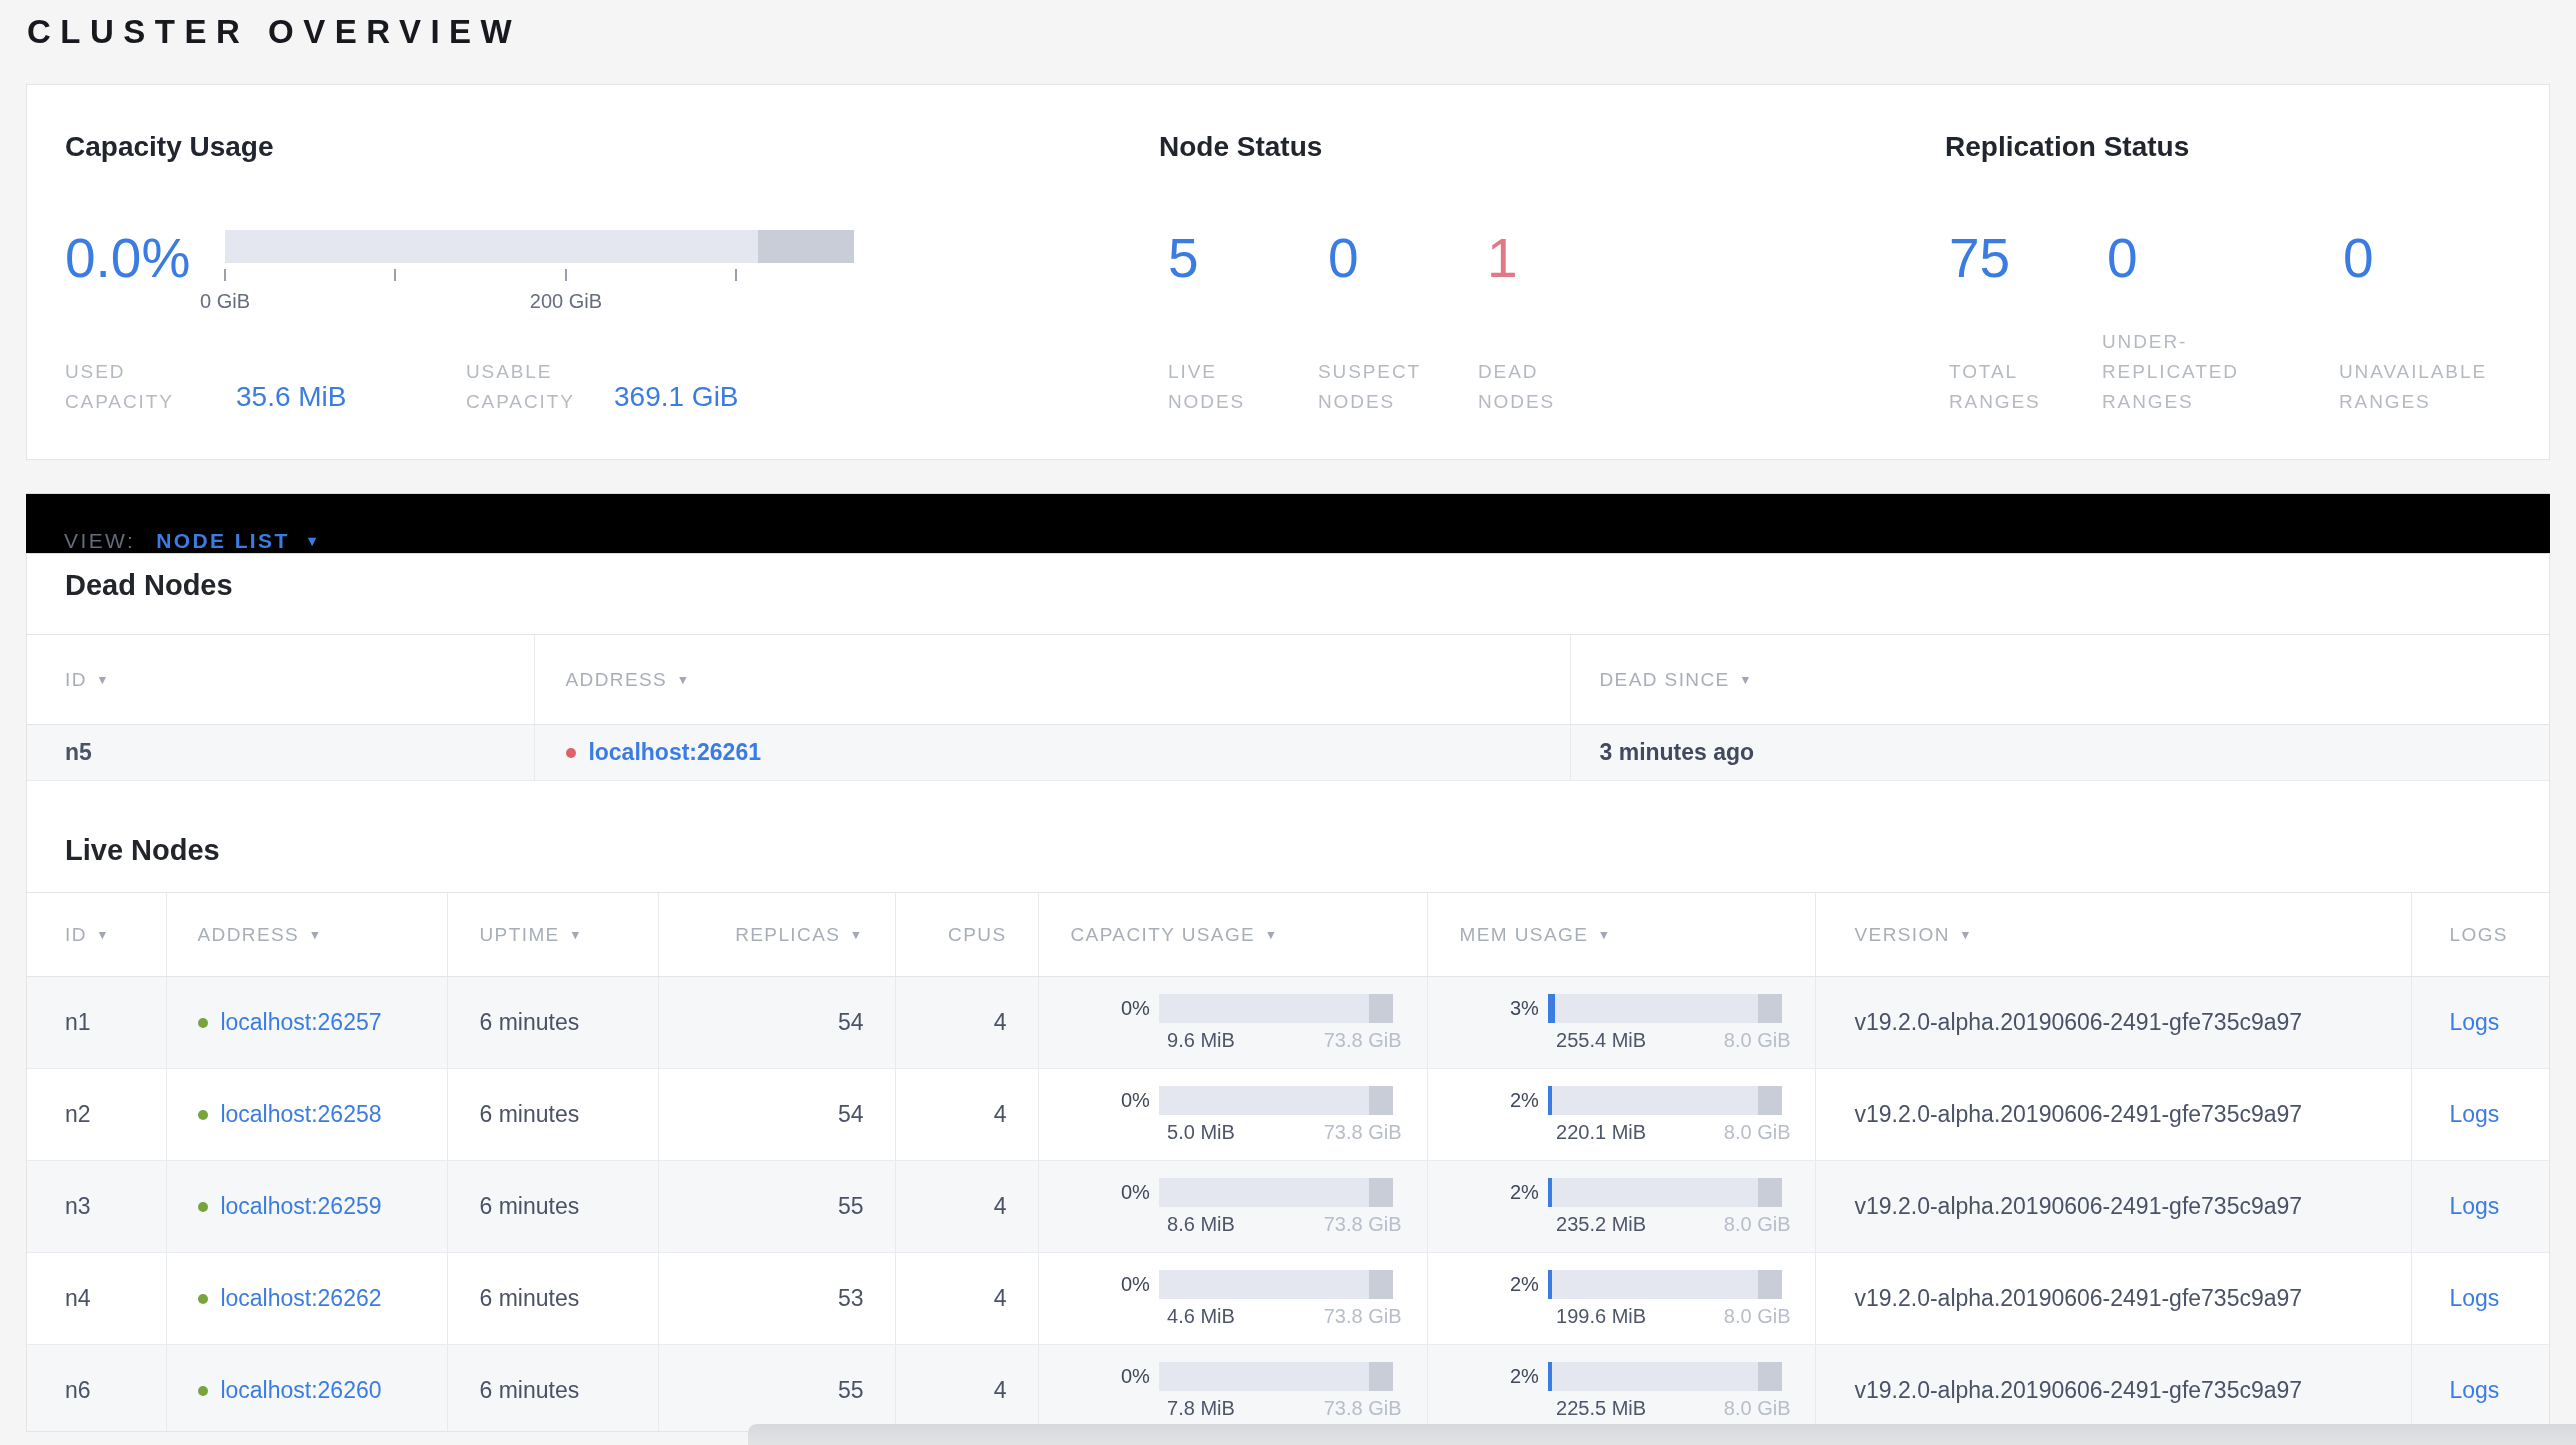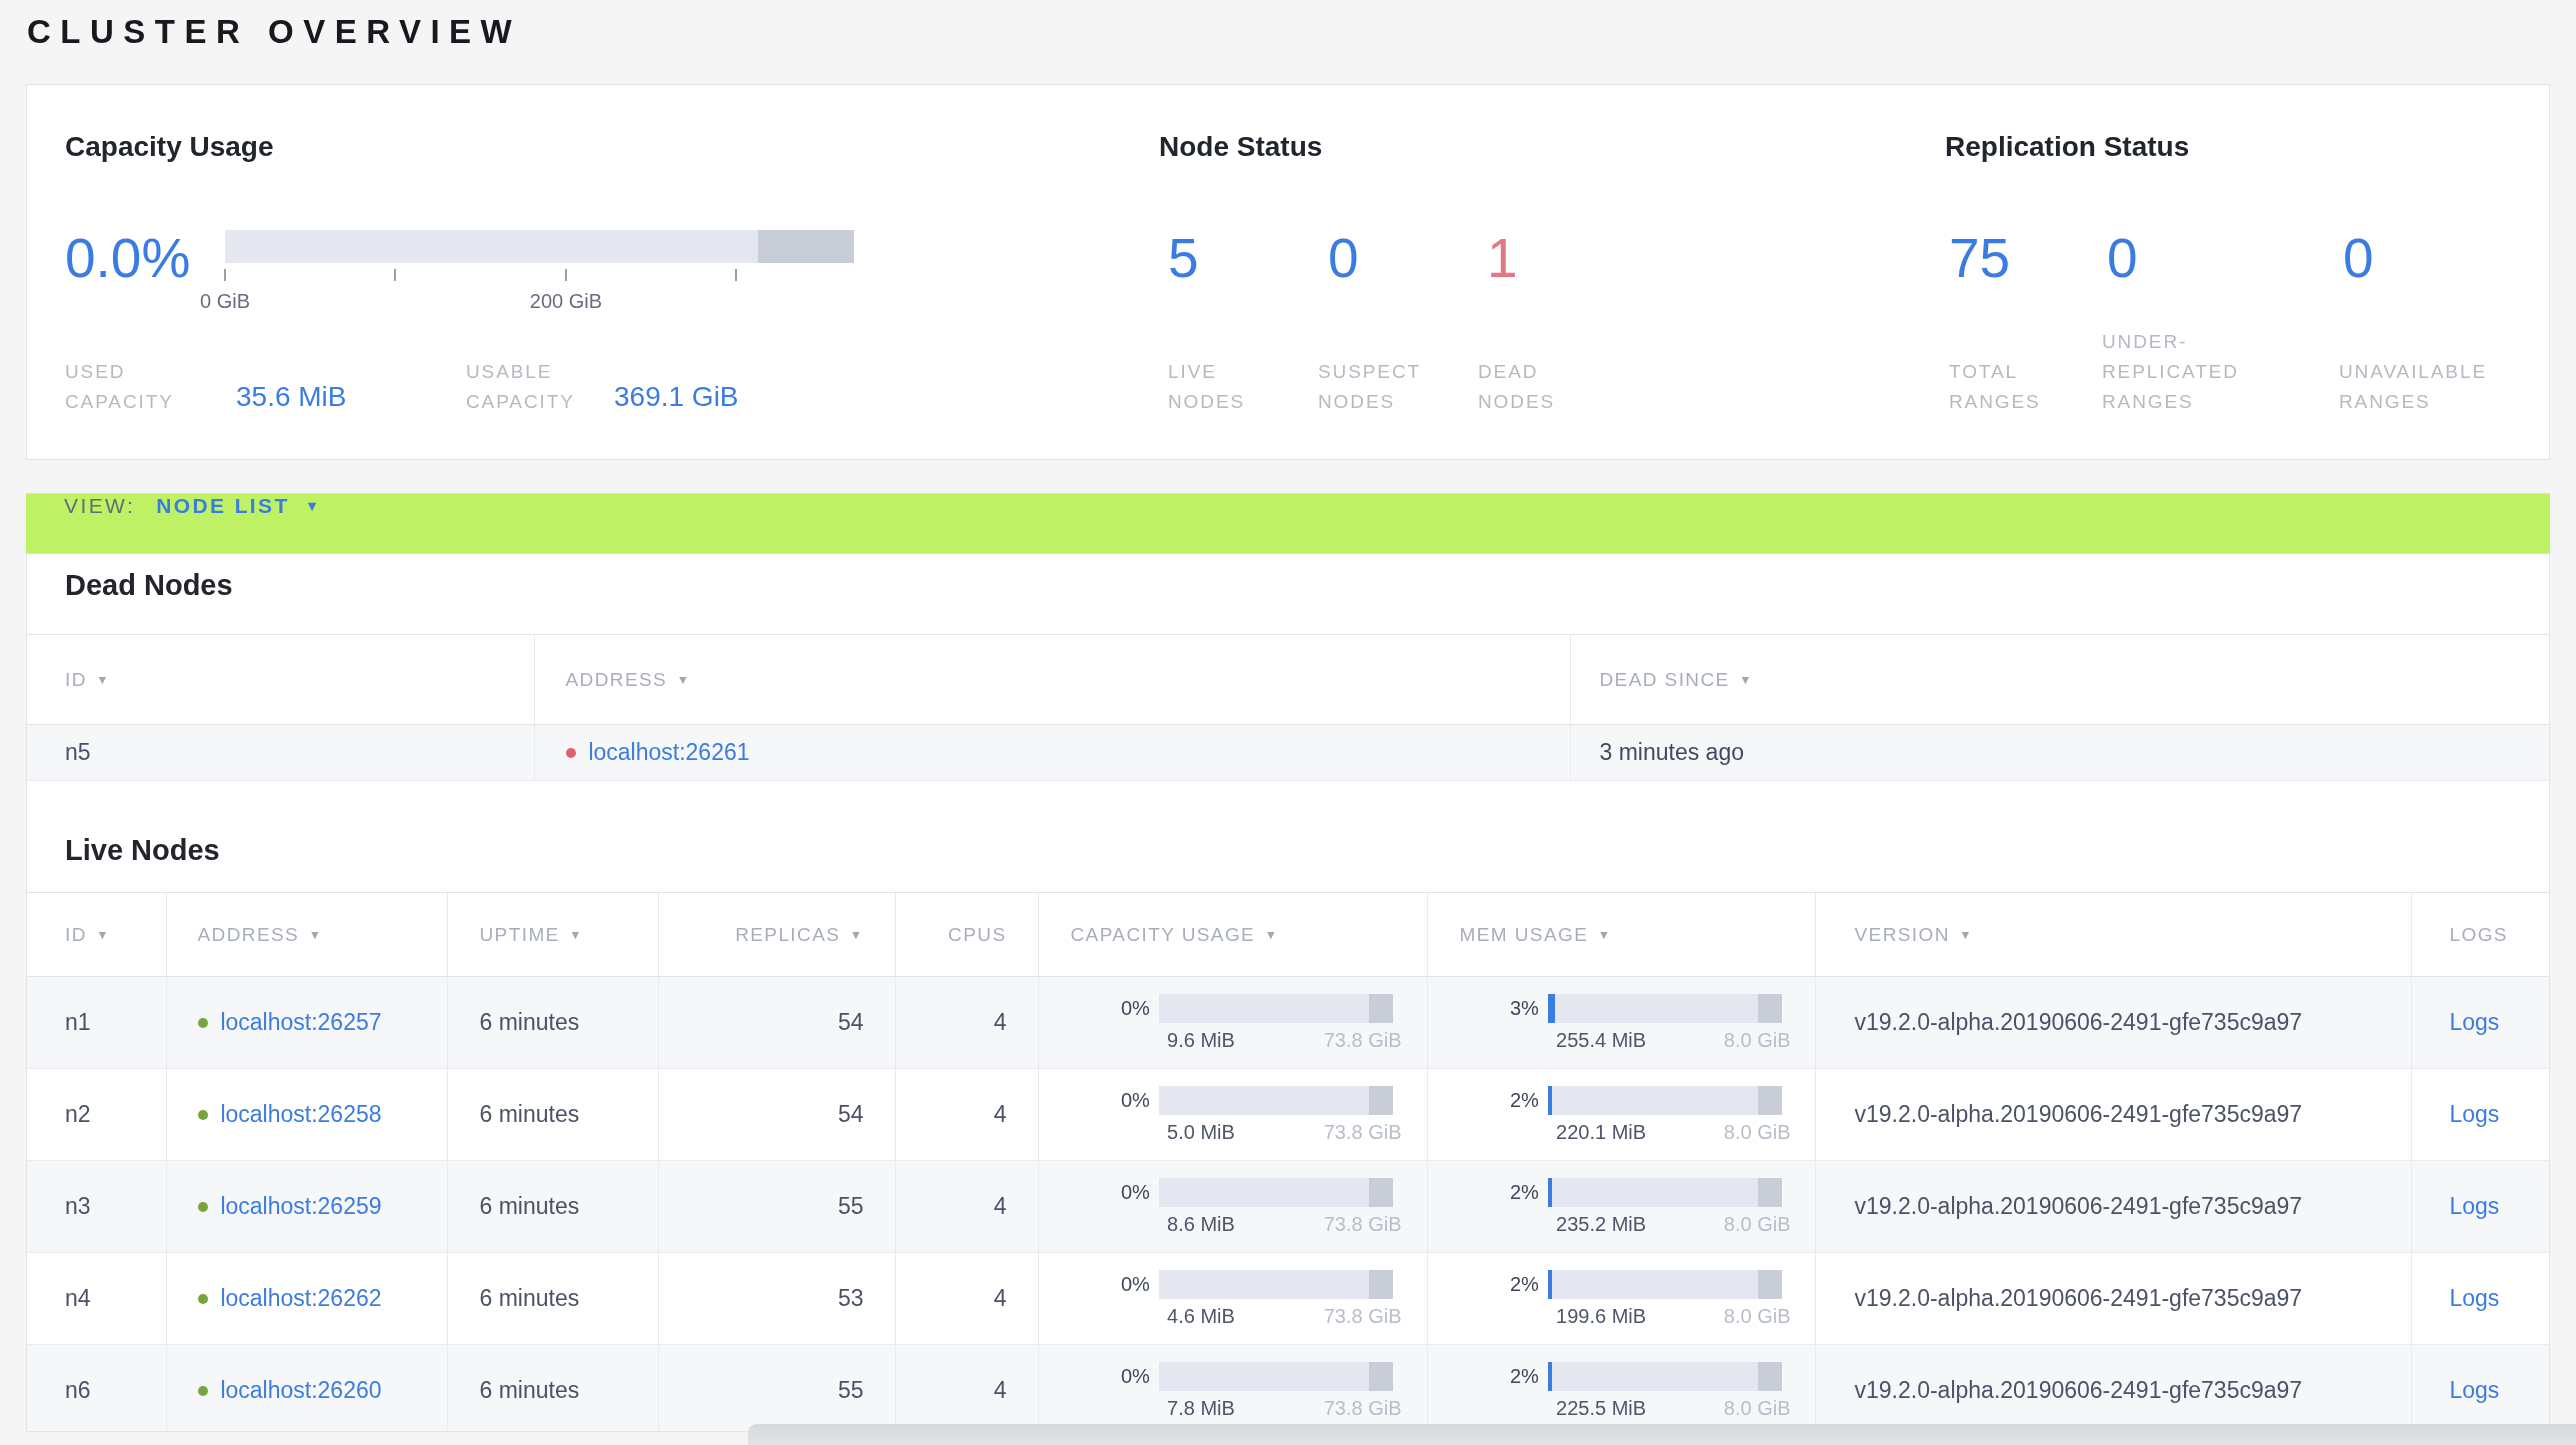--- a/index.html
+++ b/index.html
@@ -59,23 +59,23 @@
   }
   .ov-tick-label {
     position: absolute; top: 21px; transform: translateX(-50%);
     font-size: 20px; color: #656d7e; white-space: nowrap;
   }
 
   
   .view-strip {
     position: absolute; left: 26px; top: 493px;
     width: 2524px; height: 61px;
-    background: #bef264;
+    background: #000000;
     border-top: 1px solid #dcdde0; border-bottom: 1px solid #dcdde0;
-    display: flex; align-items: flex-start; padding-left: 38px;
+    display: flex; align-items: flex-end; padding-left: 38px;
   }
   .view-label { font-size: 21px; letter-spacing: 2.4px; color: #646b7a; }
   .view-select {
     display: inline-flex; align-items: center; margin-left: 21px;
     font-size: 21px; letter-spacing: 2.4px; font-weight: 600; color: #3b7ce2;
     cursor: pointer;
   }
   .view-caret { font-size: 14.3px; margin-left: 15.3px; color: #3b7ce2; }
 
   
@@ -104,21 +104,21 @@
     border-top: 1px solid #e3e4e7; border-bottom: 1px solid #e3e4e7;
     padding: 0 0 0 38px; white-space: nowrap;
   }
   td {
     font-size: 23px; color: #4a5266; vertical-align: middle;
     padding: 0 0 0 38px; white-space: nowrap;
     border-bottom: 1px solid #eaebee;
   }
   th + th, td + td { border-left: 1px solid #e9eaec; }
   .dead-table th { height: 90px; }
-  .dead-table td { height: 56px; }
+  .dead-table td { height: 56px; font-weight: bold; }
   .live-table th { height: 84px; }
   .live-table td { height: 92px; }
   tr.shade td { background: #f6f7f9; }
   .sort-icon { font-size: 12.4px; color: #a2a8b3; margin-left: 9.5px; vertical-align: 1.9px; }
   th.sortable { cursor: pointer; }
 
   .cell-addr { padding-left: 31px; }
   th.h-addr { padding-left: 31px; }
   .status-dot {
     display: inline-block; width: 10.5px; height: 10.5px; border-radius: 50%;

